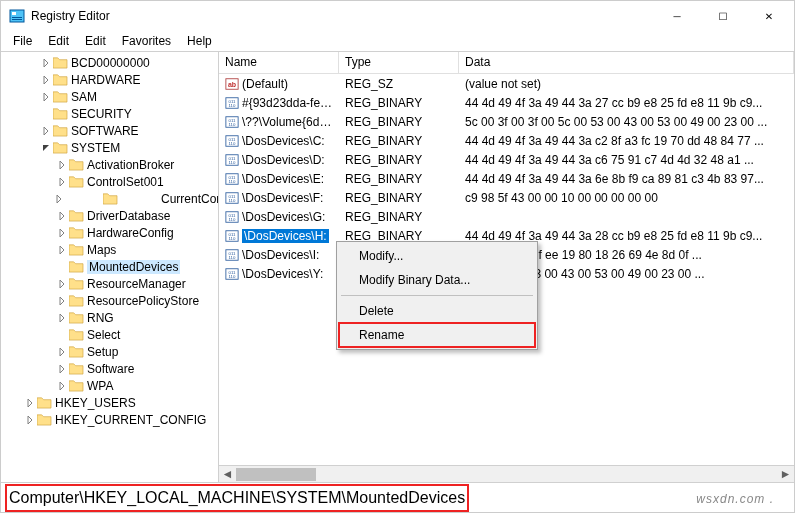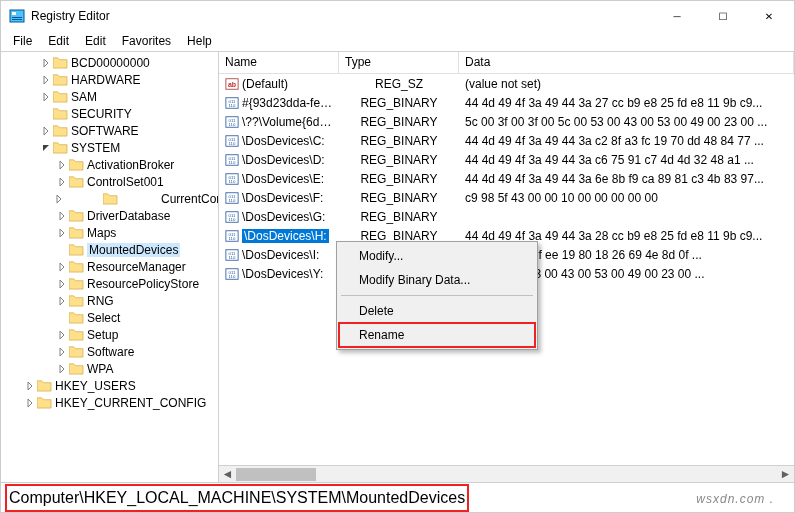--- a/index.html
+++ b/index.html
@@ -16,21 +16,21 @@
 .list-pane { flex: 1; display: flex; flex-direction: column; overflow: hidden; position: relative; }
 .list-header { display: flex; height: 22px; border-bottom: 1px solid #e0e0e0; background: #fff; }
 .list-header .col { padding: 3px 6px; border-right: 1px solid #e0e0e0; font-size: 12px; }
 .col.name { width: 120px; }
 .col.type { width: 120px; }
 .col.data { flex: 1; }
 .list-body { flex: 1; overflow: auto; }
 .list-row { display: flex; height: 19px; align-items: center; white-space: nowrap; }
 .list-row .cell { padding: 1px 6px; overflow: hidden; text-overflow: ellipsis; font-size: 12px; }
 .cell.name { width: 120px; display: flex; align-items: center; gap: 3px; }
-.cell.type { width: 120px; text-align: center; }
+.cell.type { width: 120px; }
 .cell.data { flex: 1; }
 .list-row.selected .cell.name .name-text { background: #0078d7; color: #fff; padding: 0 2px; }
 .reg-icon { width: 14px; height: 14px; flex-shrink: 0; }
 .tree-row { display: flex; align-items: center; height: 17px; font-size: 12px; white-space: nowrap; padding-right: 4px; }
 .tree-row.selected .label-text { background: #cce8ff; padding: 0 2px; }
 .expander { width: 14px; height: 14px; display: inline-flex; align-items: center; justify-content: center; color: #555; font-size: 9px; cursor: default; }
 .folder-icon { width: 15px; height: 13px; margin: 0 3px 0 0; flex-shrink: 0; }
 .statusbar { height: 30px; padding: 4px 4px; border-top: 1px solid #d0d0d0; display: flex; align-items:center; }
 .status-path { border: 2px solid #e22; padding: 3px 2px; font-size: 16px; }
 .footer-wm { position: absolute; right: 20px; bottom: 6px; font-size: 12px; color: #888; letter-spacing: 1px; font-style: italic; }
@@ -180,20 +180,31 @@
       </div>
       <div class="tree-row" style="padding-left: 54px;">
         <span class="expander">
           <svg width="8" height="8" viewBox="0 0 8 8">
             <path d="M2 0 L6 4 L2 8 Z" fill="none" stroke="#808080" stroke-width="1"></path>
           </svg>
         </span>
         <svg class="folder-icon" viewBox="0 0 16 14">
           <path d="M0 2 L5 2 L7 4 L15 4 L15 13 L0 13 Z" fill="#ffe08a" stroke="#cfa33b" stroke-width="0.7"></path>
         </svg>
+        <span class="label-text">HardwareConfig</span>
+      </div>
+      <div class="tree-row" style="padding-left: 54px;">
+        <span class="expander">
+          <svg width="8" height="8" viewBox="0 0 8 8">
+            <path d="M2 0 L6 4 L2 8 Z" fill="none" stroke="#808080" stroke-width="1"></path>
+          </svg>
+        </span>
+        <svg class="folder-icon" viewBox="0 0 16 14">
+          <path d="M0 2 L5 2 L7 4 L15 4 L15 13 L0 13 Z" fill="#ffe08a" stroke="#cfa33b" stroke-width="0.7"></path>
+        </svg>
         <span class="label-text">Maps</span>
       </div>
       <div class="tree-row selected" style="padding-left: 54px;">
         <span class="expander"></span>
         <svg class="folder-icon" viewBox="0 0 16 14">
           <path d="M0 2 L5 2 L7 4 L15 4 L15 13 L0 13 Z" fill="#ffe08a" stroke="#cfa33b" stroke-width="0.7"></path>
         </svg>
         <span class="label-text">MountedDevices</span>
       </div>
       <div class="tree-row" style="padding-left: 54px;">

